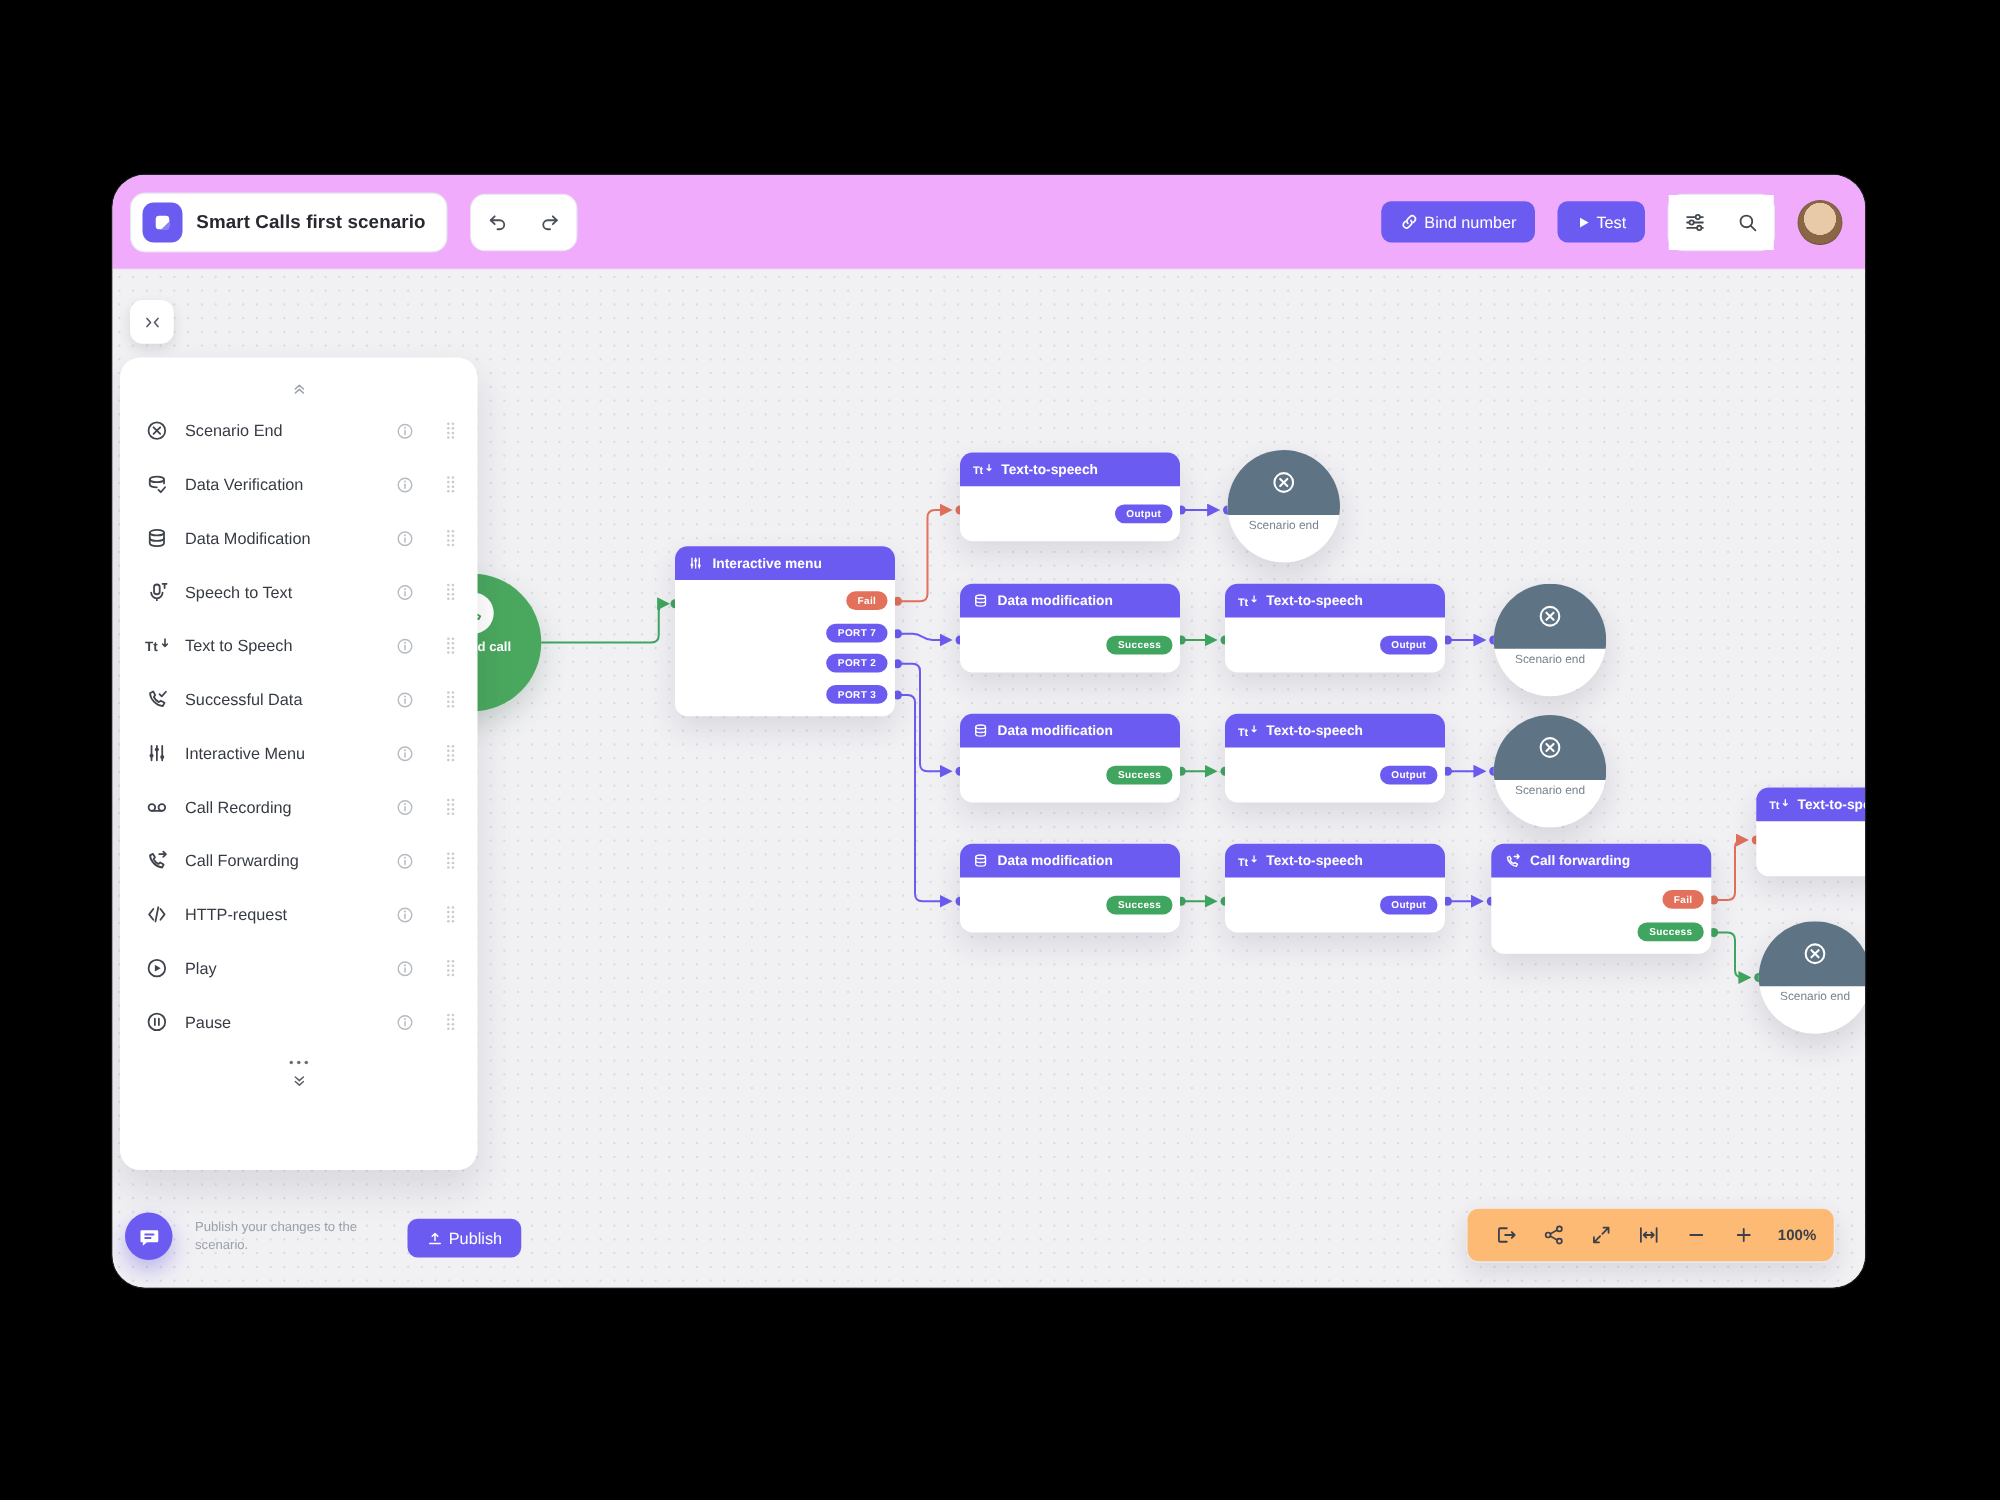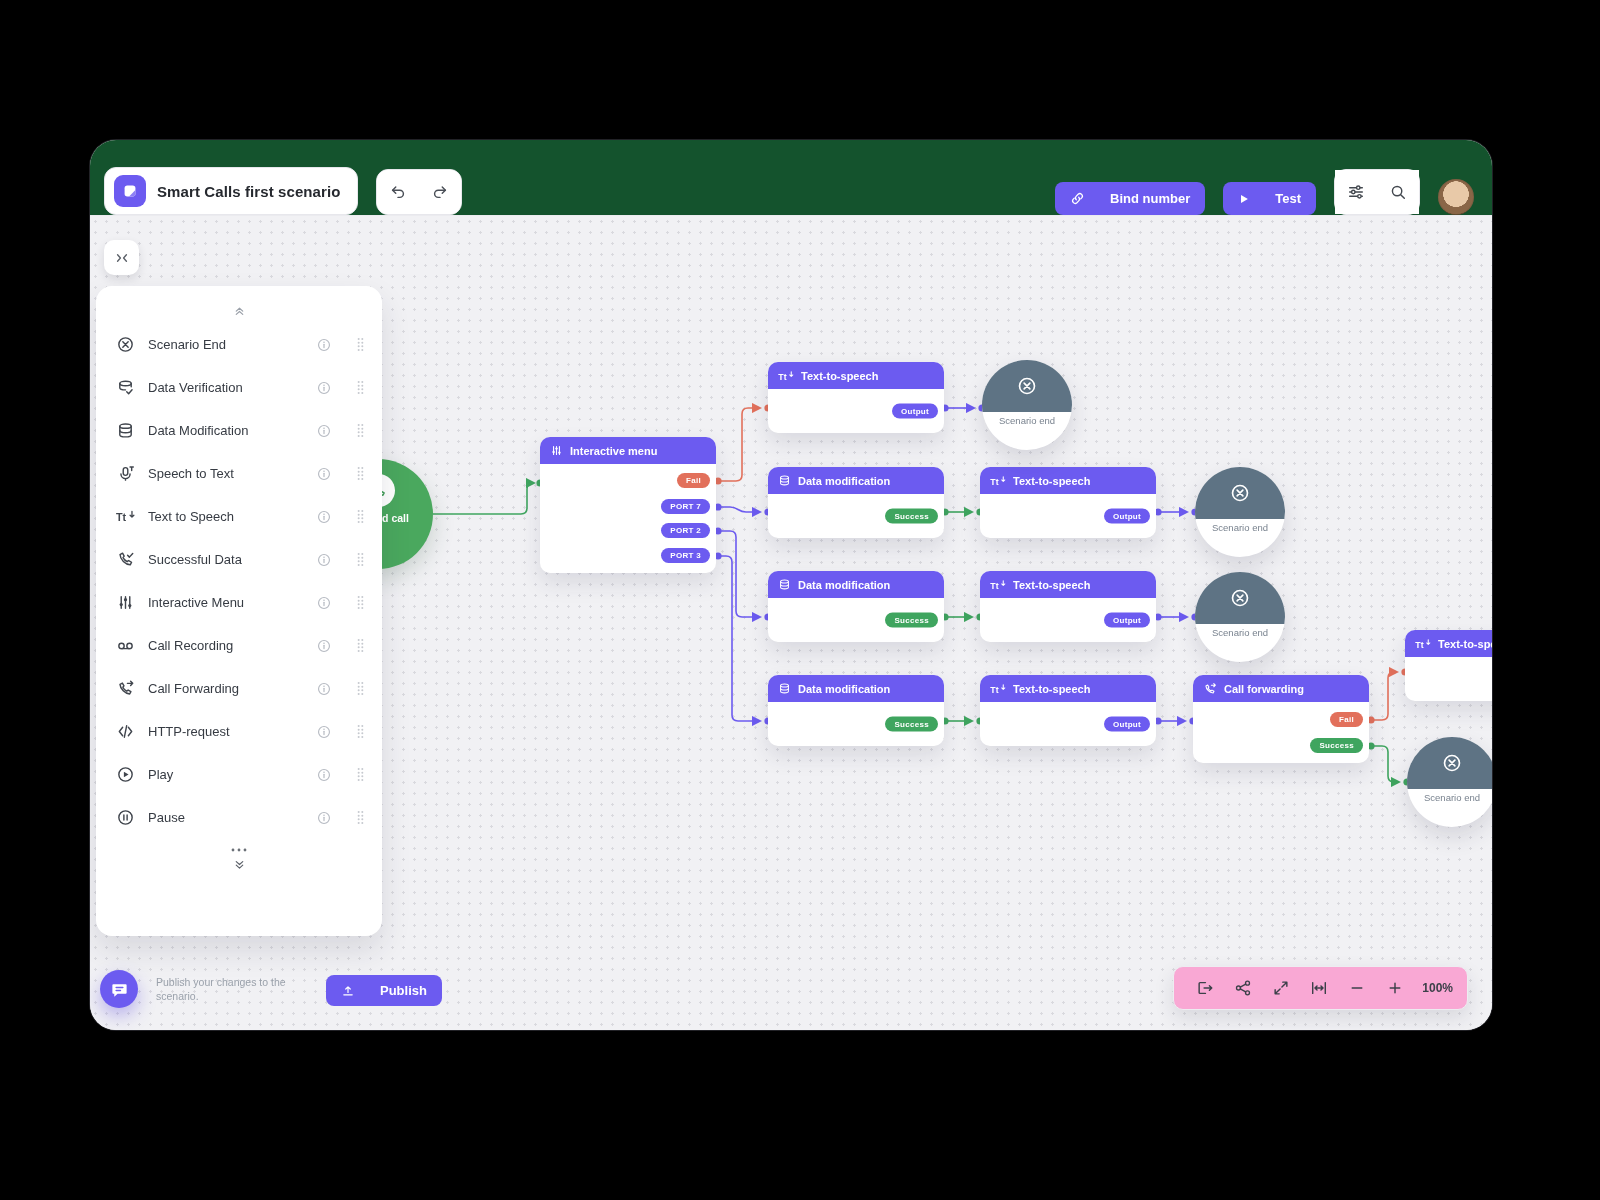--- a/index.html
+++ b/index.html
@@ -15,32 +15,32 @@
   }
   
   .canvas-bg{
     position:absolute; left:0; right:0; top:76px; bottom:0; background:#F1F1F4;
     background-image:radial-gradient(#d9d9de 1px, transparent 1.2px);
     background-size:11px 11px; z-index:0;
   }
   .edges{ position:absolute; left:0; top:0; z-index:1; pointer-events:none; }
   
   .topbar{
-    position:absolute; left:0; right:0; top:0; height:76px; background:#14532d;
-    border-bottom:1px solid var(--line); display:flex; align-items:flex-end;
+    position:absolute; left:0; right:0; top:0; height:76px; background:#f0abfc;
+    border-bottom:1px solid var(--line); display:flex; align-items:center;
     padding:0 18px 0 14px; gap:18px; z-index:10;
   }
   .title-card{ display:flex; align-items:center; gap:11px; border:1px solid #e7e7ec; border-radius:12px; padding:7px 16px 7px 9px; background:#fff; }
   .logo{ width:32px; height:32px; border-radius:9px; background:var(--accent); display:flex; align-items:center; justify-content:center; }
   .title{ font-size:15px; font-weight:700; color:#26292f; letter-spacing:.1px; }
   .ur-card{ display:flex; border:1px solid #e7e7ec; border-radius:12px; overflow:hidden; background:#fff; }
   .icon-btn{ width:42px; height:44px; display:flex; align-items:center; justify-content:center; background:#fff; border:none; cursor:pointer; }
   .spacer{ flex:1; }
-  .btn{ display:flex; align-items:center; gap:25px; background:var(--accent); color:#fff; border:none;
-        border-radius:8px; height:33px; padding:0 15px; font-size:13px; font-weight:700; cursor:pointer; font-family:inherit; }
+  .btn{ display:flex; align-items:center; gap:4px; background:var(--accent); color:#fff; border:none;
+        border-radius:8px; height:33px; padding:0 15px; font-size:13px; font-weight:400; cursor:pointer; font-family:inherit; }
   .tools-card{ display:flex; border:1px solid #e7e7ec; border-radius:12px; background:#fff; }
   .avatar{ width:36px; height:36px; border-radius:50%; cursor:pointer;
            background:radial-gradient(circle at 50% 42%, #e8c9a8 0 46%, #8a6647 47% 72%, #6e4f36 73%);
            box-shadow:inset 0 0 0 1px rgba(0,0,0,.08); }
   
   .collapse-btn{ position:absolute; left:14px; top:100px; width:35px; height:35px; border-radius:10px;
     background:#fff; border:none; box-shadow:0 4px 10px rgba(30,30,50,.12); z-index:8; cursor:pointer;
     display:flex; align-items:center; justify-content:center; }
   
   .sidebar{ position:absolute; left:6px; top:146px; width:286px; height:650px; background:#fff;
@@ -71,21 +71,21 @@
   .inbound .ico{ margin-top:15px; width:33px; height:33px; border-radius:50%; background:#fff;
                  display:flex; align-items:center; justify-content:center; }
   .inbound .lbl{ margin-top:5px; width:68px; text-align:center; color:#fff; font-size:10.5px; font-weight:600; line-height:1.25; }
   
   .chat-fab{ position:absolute; left:10px; bottom:22px; width:38px; height:38px; border-radius:50%;
              background:var(--accent); border:none; z-index:9; cursor:pointer; display:flex; align-items:center;
              justify-content:center; box-shadow:0 8px 18px rgba(80,60,220,.35); }
   .publish-wrap{ position:absolute; left:66px; bottom:24px; display:flex; align-items:flex-start; gap:18px; z-index:9; }
   .publish-hint{ width:152px; font-size:10.5px; color:var(--muted); line-height:1.35; }
   .publish-btn{ height:31px; border-radius:8px; }
-  .zoombar{ position:absolute; right:24px; bottom:20px; height:44px; background:#f9a8d4; border-radius:10px;
+  .zoombar{ position:absolute; right:24px; bottom:20px; height:44px; background:#fdba74; border-radius:10px;
             display:flex; align-items:center; padding:0 14px; gap:4px; z-index:9;
             box-shadow:0 8px 20px rgba(30,30,60,.12); border:1px solid #ededf1; }
   .zb-btn{ width:34px; height:34px; border:none; background:transparent; display:flex; align-items:center;
            justify-content:center; cursor:pointer; }
   .zoom-level{ font-size:12px; color:#3c4049; font-weight:600; margin-left:6px; }
 </style>
 </head>
 <body>
 
 <div class="window">

